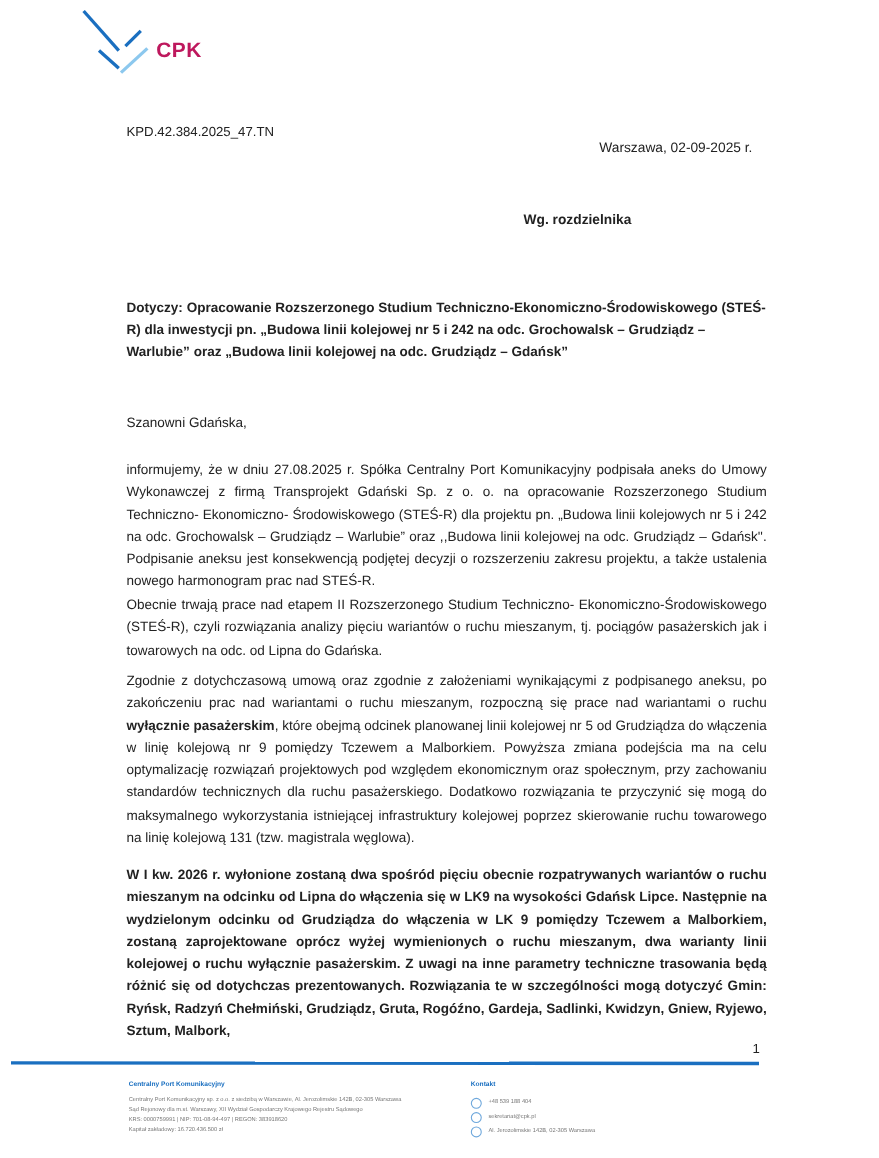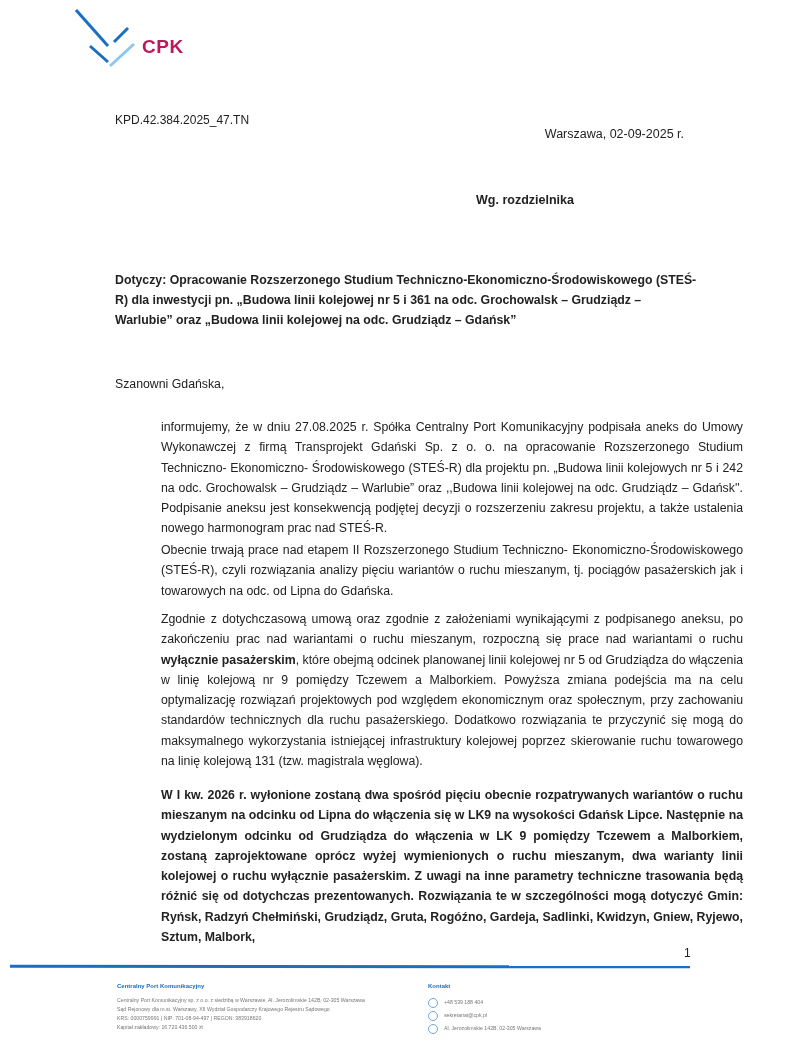--- a/index.html
+++ b/index.html
@@ -5,21 +5,21 @@
   html, body { margin: 0; padding: 0; background: #ffffff; }
   body { width: 799px; height: 1053px; position: relative; overflow: hidden;
          font-family: "Liberation Sans", sans-serif; color: #222; }
   .abs { position: absolute; }
   .logo { left: 68px; top: 8px; width: 140px; height: 60px; }
   .logo-text { position: absolute; left: 74px; top: 28px; font-size: 19px; font-weight: bold; color: #be185d; letter-spacing: 0.5px; }
   .ref { left: 115px; top: 113px; font-size: 12px; }
   .date { right: 115px; top: 127px; font-size: 12.5px; }
   .recipient { left: 476px; top: 193px; font-size: 12.5px; font-weight: bold; }
   .subject { left: 115px; top: 270px; width: 582px; font-size: 12.3px; font-weight: bold; line-height: 20px; }
-  .body { left: 115px; width: 582px; font-size: 12.3px; line-height: 20.3px; text-align: justify; margin-left: 46px; }
+  .body { left: 115px; width: 582px; font-size: 12.3px; line-height: 20.3px; text-align: justify; }
   .salut { left: 115px; top: 377px; font-size: 12.3px; }
   .p1 { top: 417px; }
   .p2 { top: 540px; }
   .p3 { top: 609px; }
   .p4 { top: 785px; font-weight: bold; }
   .pagenum { left: 684px; top: 946px; font-size: 12px; }
   .footer-line { left: 10px; top: 965px; width: 680px; height: 3px; background: #1a6fc0; transform: skewY(0.05deg); }
   .foot-left { left: 117px; top: 982px; width: 290px; font-size: 5.2px; color: #777; line-height: 9px; }
   .foot-title { font-size: 6px; font-weight: bold; color: #1a6fc0; margin-bottom: 5px; }
   .foot-right { left: 428px; top: 982px; width: 200px; font-size: 5.2px; color: #777; line-height: 9px; }
@@ -36,21 +36,21 @@
     <line x1="60" y1="20" x2="46" y2="34" stroke="#1a6fc0" stroke-width="3"></line>
     <line x1="66" y1="36" x2="42" y2="58" stroke="#8cc8ee" stroke-width="3"></line>
   </svg>
   <span class="logo-text">CPK</span>
 </div>
 
 <div class="abs ref">KPD.42.384.2025_47.TN</div>
 <div class="abs date">Warszawa, 02-09-2025 r.</div>
 <div class="abs recipient">Wg. rozdzielnika</div>
 
-<div class="abs subject">Dotyczy: Opracowanie Rozszerzonego Studium Techniczno-Ekonomiczno-Środowiskowego (STEŚ-R) dla inwestycji pn. „Budowa linii kolejowej nr 5 i 361 na odc. Grochowalsk – Grudziądz – Warlubie” oraz „Budowa linii kolejowej na odc. Grudziądz – Gdańsk”</div>
+<div class="abs subject">Dotyczy: Opracowanie Rozszerzonego Studium Techniczno-Ekonomiczno-Środowiskowego (STEŚ-R) dla inwestycji pn. „Budowa linii kolejowej nr 5 i 242 na odc. Grochowalsk – Grudziądz – Warlubie” oraz „Budowa linii kolejowej na odc. Grudziądz – Gdańsk”</div>
 
 <div class="abs salut">Szanowni Gdańska,</div>
 
 <div class="abs body p1">informujemy, że w dniu 27.08.2025 r. Spółka Centralny Port Komunikacyjny podpisała aneks do Umowy Wykonawczej z firmą Transprojekt Gdański Sp. z o. o. na opracowanie Rozszerzonego Studium Techniczno- Ekonomiczno- Środowiskowego (STEŚ-R) dla projektu pn. „Budowa linii kolejowych nr 5 i 242 na odc. Grochowalsk – Grudziądz – Warlubie” oraz ,,Budowa linii kolejowej na odc. Grudziądz – Gdańsk''. Podpisanie aneksu jest konsekwencją podjętej decyzji o rozszerzeniu zakresu projektu, a także ustalenia nowego harmonogram prac nad STEŚ-R.</div>
 <div class="abs body p2">Obecnie trwają prace nad etapem II Rozszerzonego Studium Techniczno- Ekonomiczno-Środowiskowego (STEŚ-R), czyli rozwiązania analizy pięciu wariantów o ruchu mieszanym, tj. pociągów pasażerskich jak i towarowych na odc. od Lipna do Gdańska.</div>
 <div class="abs body p3"><span>Zgodnie z dotychczasową umową oraz zgodnie z założeniami wynikającymi z podpisanego aneksu, po zakończeniu prac nad wariantami o ruchu mieszanym, rozpoczną się prace nad wariantami o ruchu </span><b>wyłącznie pasażerskim</b><span>, które obejmą odcinek planowanej linii kolejowej nr 5 od Grudziądza do włączenia w linię kolejową nr 9 pomiędzy Tczewem a Malborkiem. Powyższa zmiana podejścia ma na celu optymalizację rozwiązań projektowych pod względem ekonomicznym oraz społecznym, przy zachowaniu standardów technicznych dla ruchu pasażerskiego. Dodatkowo rozwiązania te przyczynić się mogą do maksymalnego wykorzystania istniejącej infrastruktury kolejowej poprzez skierowanie ruchu towarowego na linię kolejową 131 (tzw. magistrala węglowa).</span></div>
 <div class="abs body p4">W I kw. 2026 r. wyłonione zostaną dwa spośród pięciu obecnie rozpatrywanych wariantów o ruchu mieszanym na odcinku od Lipna do włączenia się w LK9 na wysokości Gdańsk Lipce. Następnie na wydzielonym odcinku od Grudziądza do włączenia w LK 9 pomiędzy Tczewem a Malborkiem, zostaną zaprojektowane oprócz wyżej wymienionych o ruchu mieszanym, dwa warianty linii kolejowej o ruchu wyłącznie pasażerskim. Z uwagi na inne parametry techniczne trasowania będą różnić się od dotychczas prezentowanych. Rozwiązania te w szczególności mogą dotyczyć Gmin: Ryńsk, Radzyń Chełmiński, Grudziądz, Gruta, Rogóźno, Gardeja, Sadlinki, Kwidzyn, Gniew, Ryjewo, Sztum, Malbork,</div>
 
 <div class="abs pagenum">1</div>
 <div class="abs footer-line"></div>

